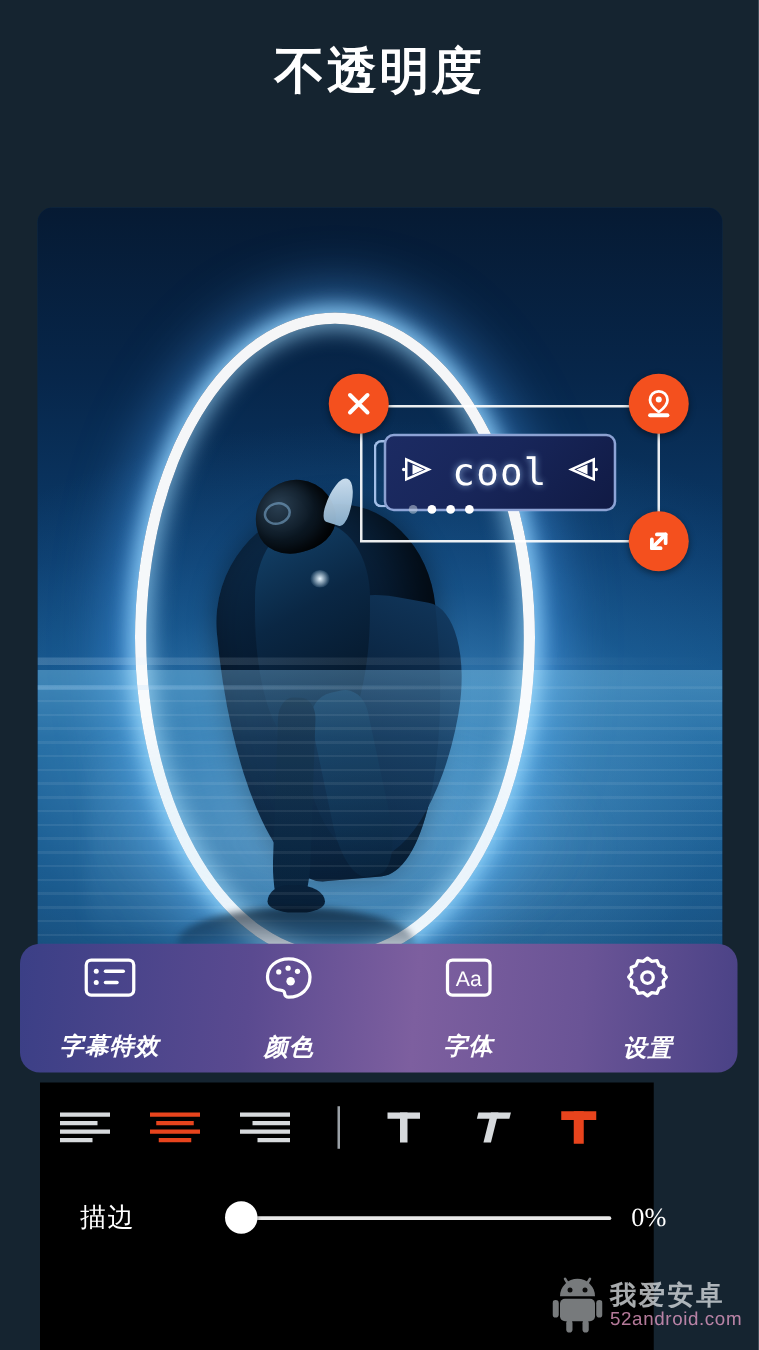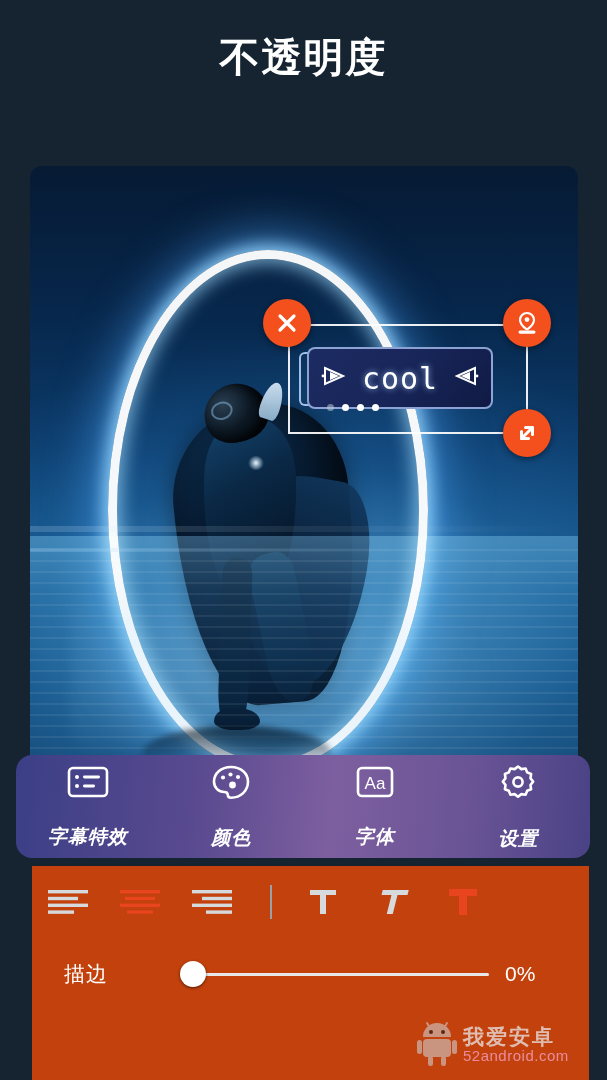--- a/index.html
+++ b/index.html
@@ -188,22 +188,23 @@
     border-radius:16px;
     background:linear-gradient(95deg,#3b3f86 0%,#5a4a90 32%,#7d5f9f 55%,#6a5496 78%,#4a4286 100%);
     display:flex; align-items:center;
   }
   .tab { flex:1; display:flex; flex-direction:column; align-items:center; gap:24px; }
   .tab-label { color:#ffffff; font-size:19px; font-weight:bold; letter-spacing:1px;font-style:italic; }
   .tab svg { display:block; }
 
   
   .options {
-    position:absolute; left:32px; top:866px; width:557px; height:214px;
-    background:#c2410c;
+    position:absolute; left:32px; top:866px; width:491px; height:214px;
+    background:#000000;
+    font-family:Liberation Serif, serif;
   }
   .align-row {
     position:absolute; left:0; top:0; width:543px; height:72px;
     display:flex; align-items:center;
   }
   .align-btn { width:72px; display:flex; justify-content:center; }
   .align-sep { width:2px; height:34px; background:#9aa0a6; margin:0 16px 0 22px; }
   .style-btn { width:70px; display:flex; justify-content:center; }
   .align-btn svg, .style-btn svg { display:block; }
 
@@ -221,21 +222,21 @@
     background:#ffffff; box-shadow:0 1px 3px rgba(0,0,0,.6);
   }
   .knob.left  { left:-4px; }
   .knob.right { right:-4px; }
   .slider-val {
     color:#ffffff; font-size:21px; width:86px; text-align:left; padding-left:16px;
   }
 
   
   .watermark {
-    position:absolute; left:417px; top:1016px; width:160px; height:58px;
+    position:absolute; left:442px; top:1016px; width:160px; height:58px;
     display:flex; align-items:center; gap:6px; opacity:.72;
   }
   .wm-text { display:flex; flex-direction:column; line-height:1.05; }
   .wm-cn { color:#e9edf0; font-size:21px; font-weight:bold; letter-spacing:2px; }
   .wm-en { color:#f9a8d4; font-size:15px; letter-spacing:.5px; }
   .wm-robot { opacity:.8; }
 </style>
 </head>
 <body>
 

